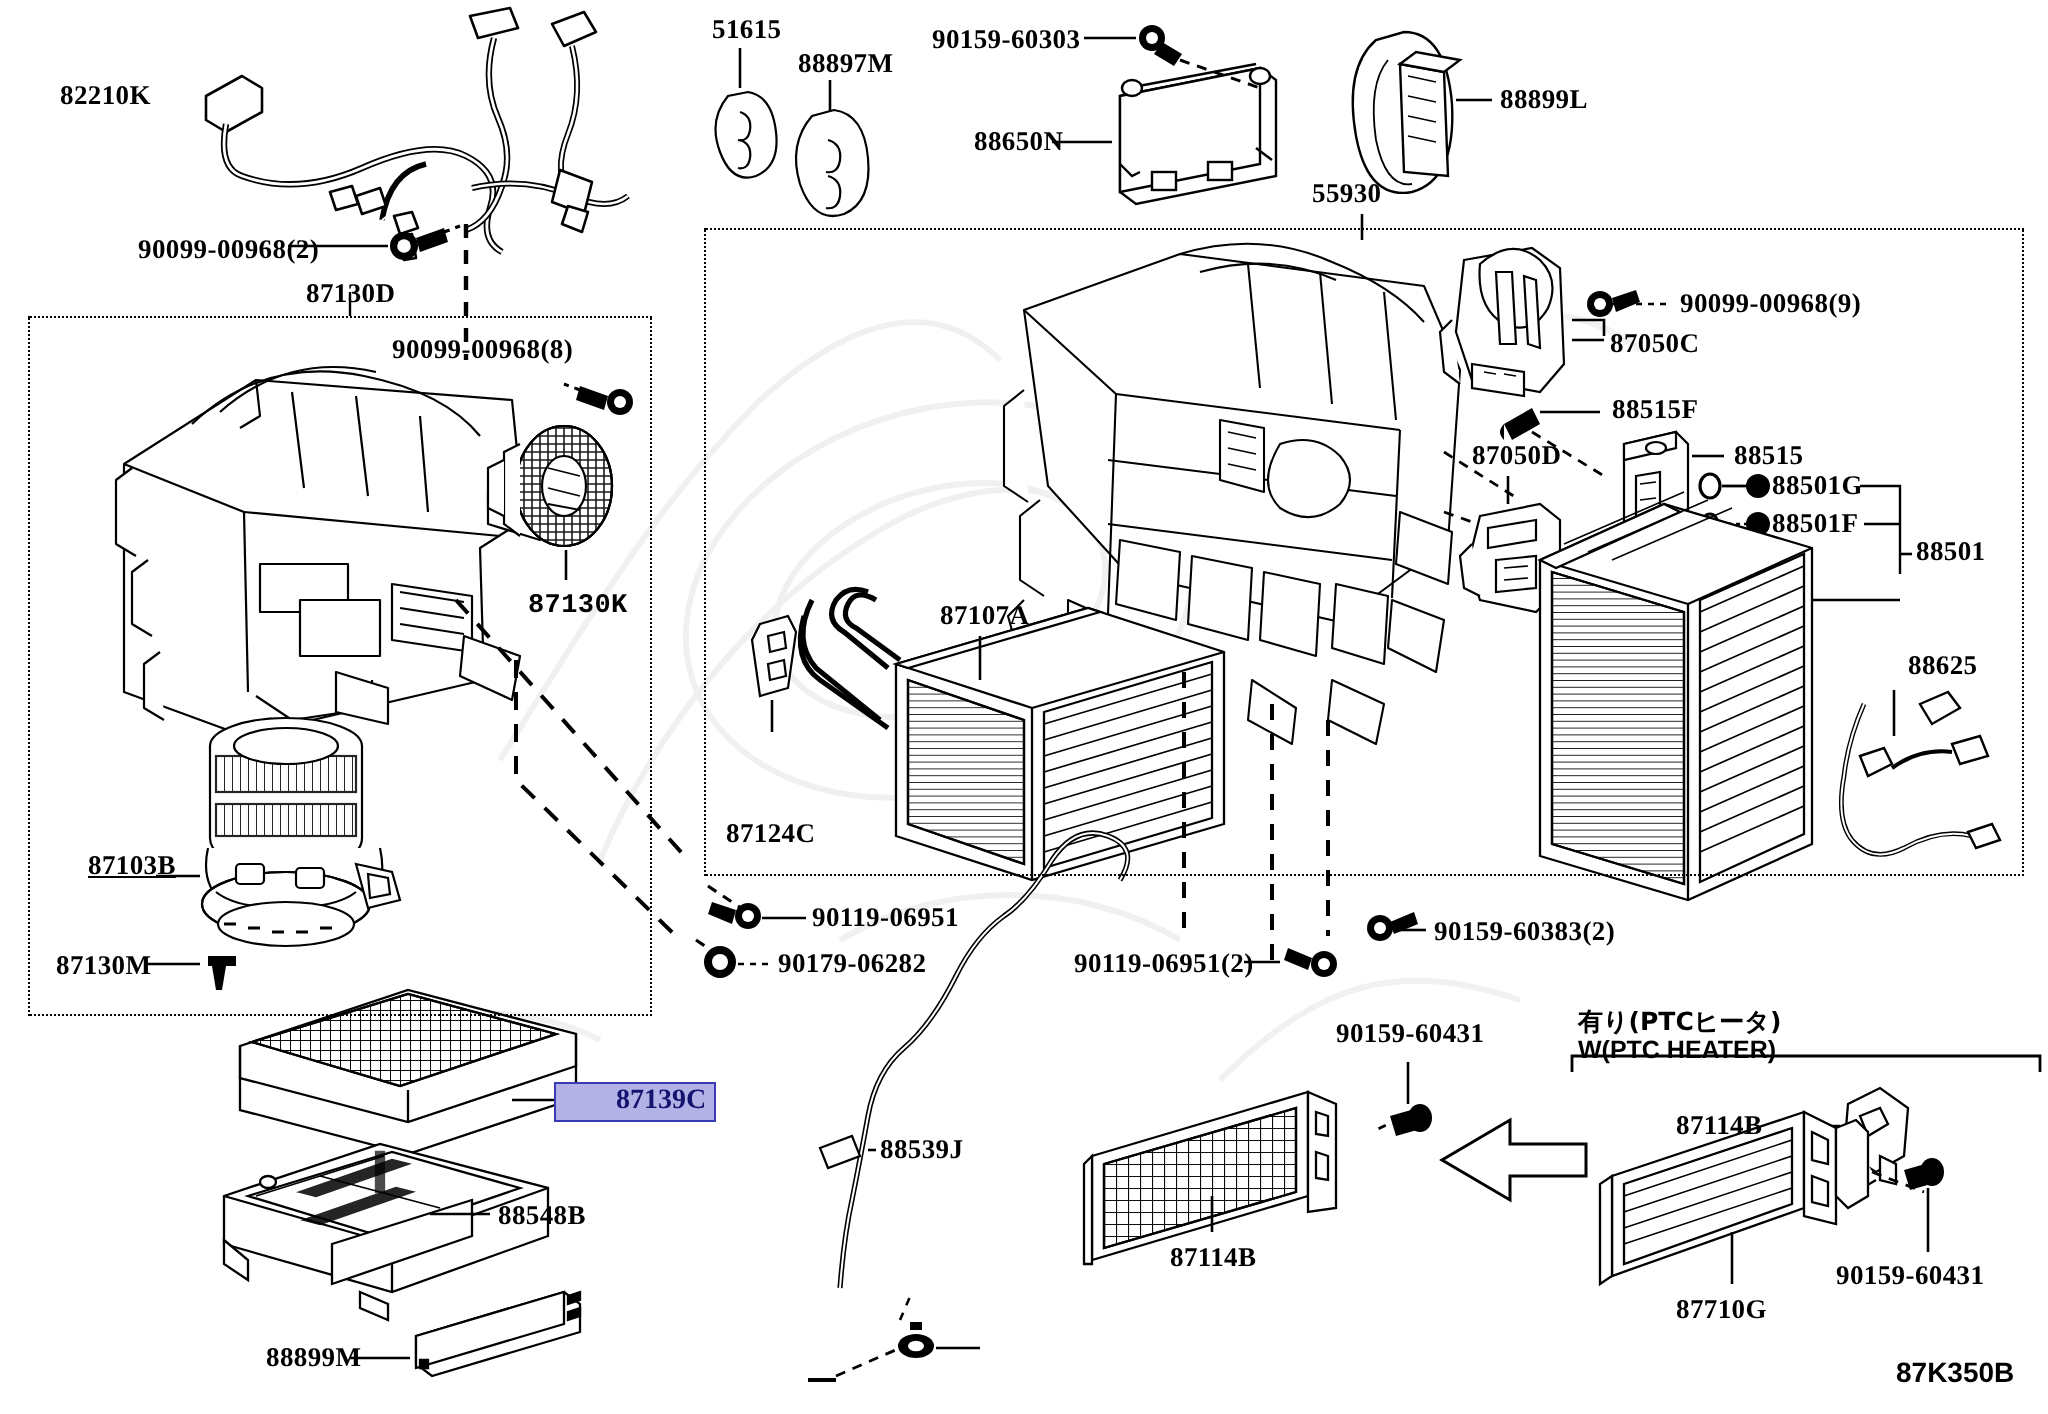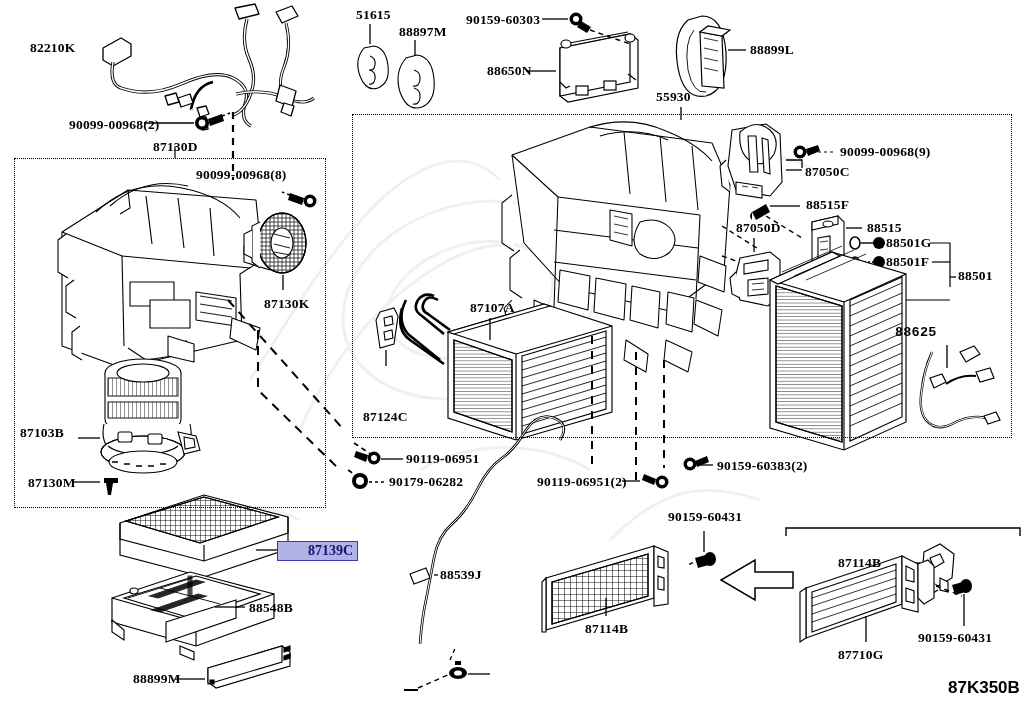--- a/index.html
+++ b/index.html
@@ -7,21 +7,21 @@
        font-family:"Liberation Serif",serif;color:#000;}
   #stage{position:absolute;inset:0;width:1024px;height:707px;}
 
   .lbl{position:absolute;font-family:"Liberation Serif",serif;font-weight:bold;
        font-size:13.5px;letter-spacing:.2px;white-space:nowrap;line-height:1;color:#000;}
   .legend{position:absolute;font-family:"Liberation Sans",sans-serif;font-weight:bold;
           font-size:13px;white-space:nowrap;line-height:1.35;}
   .legend .row{display:flex;align-items:center;gap:6px;}
   .dot{width:10px;height:10px;border-radius:50%;background:#000;display:inline-block;flex:none;}
   .jp{font-family:"DejaVu Sans",sans-serif;font-weight:bold;font-size:12.5px;white-space:nowrap;}
-  .code{position:absolute;font-family:"Liberation Sans",sans-serif;font-weight:bold;font-size:17px;}
+  .code{position:absolute;font-family:"Liberation Sans",sans-serif;font-weight:bold;font-size:14px;}
 
   .hl{position:absolute;background:#b2b2e6;border:1.6px solid #3a3ab4;
       color:#141470;font-family:"Liberation Serif",serif;font-weight:bold;font-size:14px;
       padding:1px 4px 2px 4px;line-height:1.1;}
 
   .box{position:absolute;border:1.4px solid #000;background:transparent;}
   .dbox{position:absolute;border:1.5px dotted #000;background:transparent;}
 
   svg.ov{position:absolute;left:0;top:0;width:1024px;height:707px;overflow:visible;}
   .wm{fill:none;stroke:#ececec;stroke-width:3;}
@@ -483,40 +483,40 @@
   <div class="box" style="left:16px;top:444px;width:310px;height:52px;opacity:0;"></div>
 
   <svg class="ov" viewBox="0 0 1024 707">
     <path d="M786,536 l0,-8 l234,0 l0,8" fill="none" stroke="#000" stroke-width="1.4"></path>
   </svg>
 
   <div class="lbl" style="left:30px;top:41px;">82210K</div>
   <div class="lbl" style="left:69px;top:118px;">90099-00968(2)</div>
   <div class="lbl" style="left:153px;top:140px;">87130D</div>
   <div class="lbl" style="left:196px;top:168px;">90099-00968(8)</div>
-  <div class="lbl" style="left:264px;top:297px;">87130K</div>
-  <div class="lbl" style="left:20px;top:426px;">87103B</div>
+  <div class="lbl" style="left:264px;top:297px;font-family:Liberation Mono, monospace;">87130K</div>
+  <div class="lbl" style="left:44px;top:426px;text-decoration:underline;">87103B</div>
   <div class="lbl" style="left:28px;top:476px;">87130M</div>
 
   <div class="lbl" style="left:356px;top:8px;">51615</div>
   <div class="lbl" style="left:399px;top:25px;">88897M</div>
   <div class="lbl" style="left:466px;top:13px;">90159-60303</div>
   <div class="lbl" style="left:487px;top:64px;">88650N</div>
   <div class="lbl" style="left:750px;top:43px;">88899L</div>
   <div class="lbl" style="left:656px;top:90px;">55930</div>
 
   <div class="lbl" style="left:840px;top:145px;">90099-00968(9)</div>
   <div class="lbl" style="left:805px;top:165px;">87050C</div>
   <div class="lbl" style="left:806px;top:198px;">88515F</div>
   <div class="lbl" style="left:867px;top:221px;">88515</div>
   <div class="lbl" style="left:736px;top:221px;">87050D</div>
   <div class="lbl" style="left:886px;top:236px;">88501G</div>
   <div class="lbl" style="left:886px;top:255px;">88501F</div>
   <div class="lbl" style="left:958px;top:269px;">88501</div>
-  <div class="lbl" style="left:895px;top:326px;font-family:Liberation Mono, monospace;">88625</div>
+  <div class="lbl" style="left:954px;top:326px;">88625</div>
 
   <div class="lbl" style="left:470px;top:301px;">87107A</div>
   <div class="lbl" style="left:363px;top:370px;margin-top:40px;">87124C</div>
 
   <div class="lbl" style="left:406px;top:452px;">90119-06951</div>
   <div class="lbl" style="left:389px;top:475px;">90179-06282</div>
   <div class="lbl" style="left:537px;top:475px;">90119-06951(2)</div>
   <div class="lbl" style="left:717px;top:459px;">90159-60383(2)</div>
 
   <div class="lbl" style="left:440px;top:568px;">88539J</div>
@@ -527,16 +527,20 @@
   <div class="lbl" style="left:133px;top:672px;">88899M</div>
 
   <div class="lbl" style="left:668px;top:510px;">90159-60431</div>
   <div class="lbl" style="left:838px;top:556px;">87114B</div>
   <div class="lbl" style="left:838px;top:648px;">87710G</div>
   <div class="lbl" style="left:918px;top:631px;">90159-60431</div>
 
   <div class="hl" style="left:277px;top:541px;padding-left:30px;">87139C</div>
 
 
+  <div class="legend" style="left:789px;top:503px;line-height:1.2;">
+    <div class="jp">有り(PTCヒータ)</div>
+    <div style="font-family:'Liberation Sans',sans-serif;font-size:12.5px;">W(PTC HEATER)</div>
+  </div>
 
   <div class="code" style="left:948px;top:678px;">87K350B</div>
 
 </div>
 
 </body></html>

